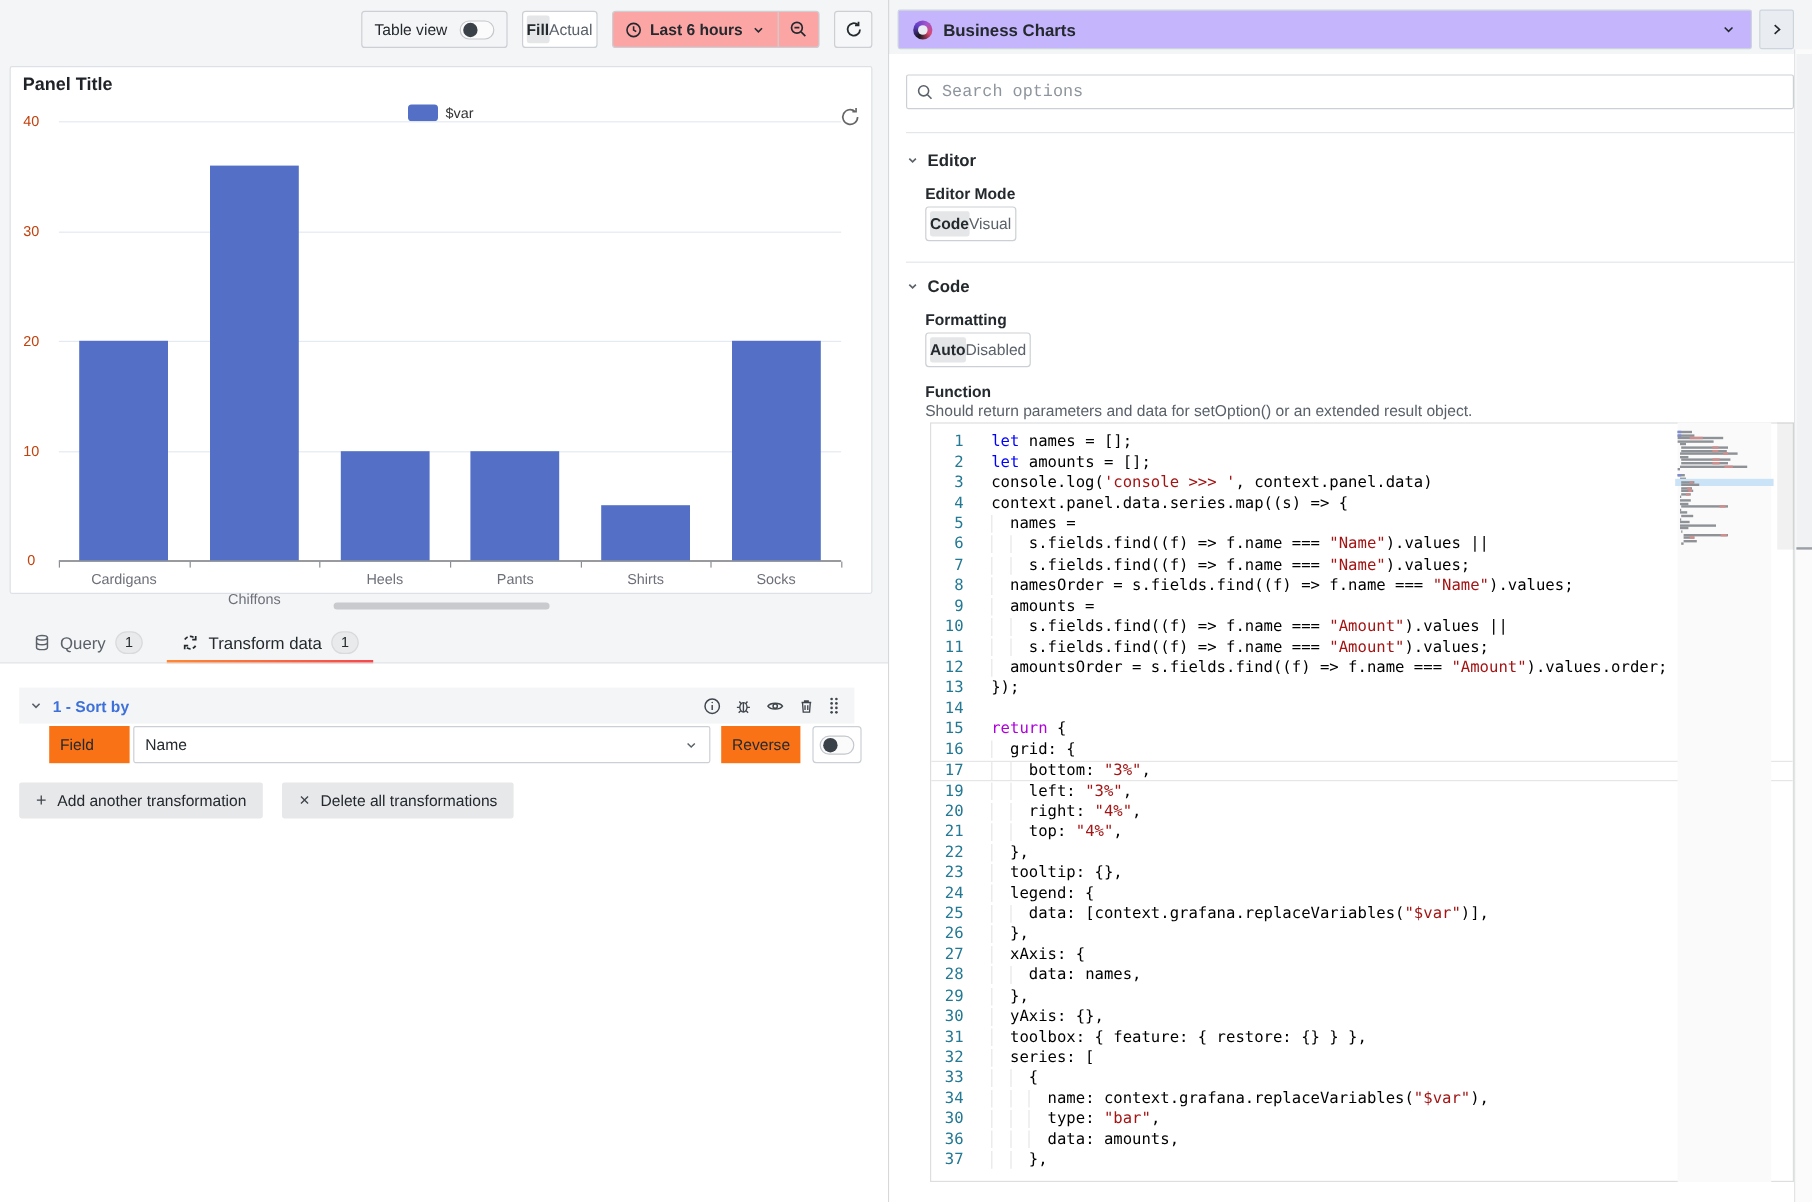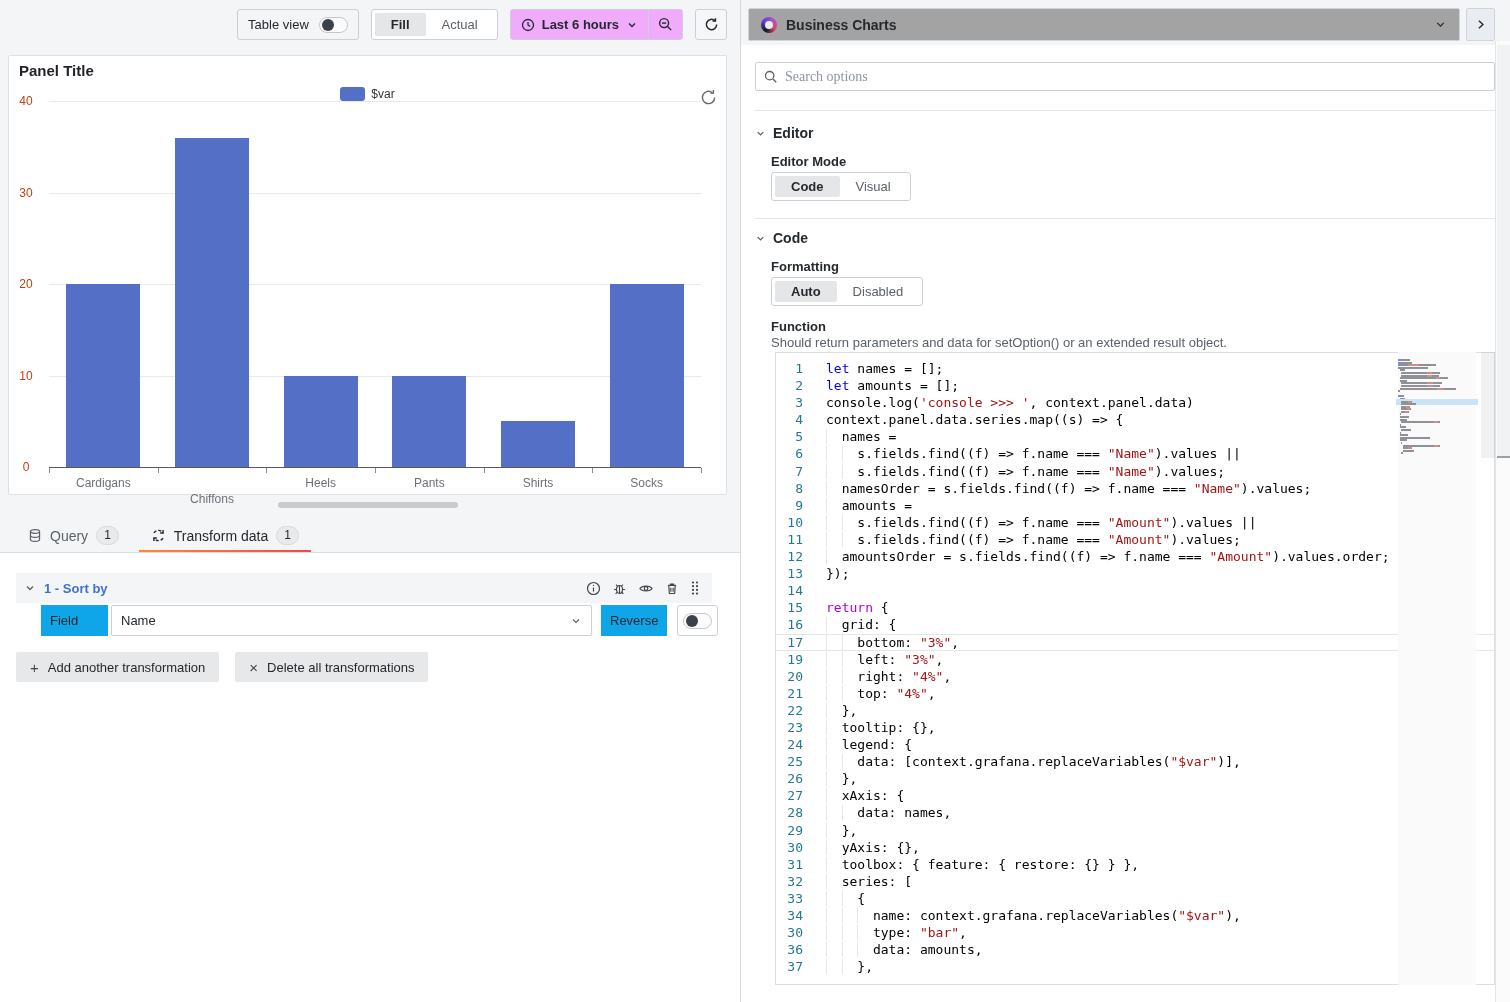--- a/index.html
+++ b/index.html
@@ -2,33 +2,33 @@
 <html><head>
 <meta charset="utf-8">
 <style>
   * { box-sizing: border-box; margin: 0; padding: 0; }
   html,body { width:1510px; height:1002px; overflow:hidden; }
   body { position:relative; background:#f4f5f6; font-family:"Liberation Sans", sans-serif; color:#24292e; font-size:13px; }
   .abs { position:absolute; }
 
   
   .seg-group { display:inline-flex; align-items:center; background:#fff; border:1px solid #ccd0d4; border-radius:3px; height:31px; padding:3px; }
-  .seg { display:flex; align-items:center; height:100%; padding:0 16px; border-radius:2px; color:#5a6169; cursor:pointer; }
+  .seg { display:flex; align-items:center; height:100%; padding:0 0; border-radius:2px; color:#5a6169; cursor:pointer; }
   .seg.sel { background:#e4e6e8; color:#24292e; font-weight:bold; }
   .gtoggle { width:29px; height:16px; border-radius:9px; background:#fbfbfc; border:1px solid #c4c8cc; position:relative; }
   .gtoggle .knob { position:absolute; left:2px; top:1px; width:12px; height:12px; border-radius:50%; background:#3b4148; }
-  .chip { display:flex; align-items:center; background:#0ea5e9; height:31px; padding:0 9px; }
+  .chip { display:flex; align-items:center; background:#f97316; height:31px; padding:0 9px; }
   .icon { display:inline-flex; align-items:center; justify-content:center; color:#565d65; }
   .icon svg { display:block; }
   .badge { display:inline-block; min-width:22px; text-align:center; padding:0 7px; height:19px; line-height:17px; background:#e9eaec; border:1px solid #d9dadd; border-radius:10px; font-size:12px; color:#24292e; }
 
   
   #toolbar { top:8px; left:0; width:740px; height:33px; display:flex; justify-content:flex-end; align-items:center; gap:12px; padding-right:13px; }
   #tv-pill { display:flex; align-items:center; gap:10px; height:31px; padding:0 10px; border:1px solid #ccd0d4; border-radius:3px; }
-  #time-group { display:flex; align-items:stretch; height:31px; border:1px solid #ccd0d4; border-radius:3px; background:#f0abfc; }
+  #time-group { display:flex; align-items:stretch; height:31px; border:1px solid #ccd0d4; border-radius:3px; background:#fca5a5; }
   #time-btn { display:flex; align-items:center; gap:7px; padding:0 10px; font-weight:bold; }
   #zoom-out-btn { display:flex; align-items:center; padding:0 9px; border-left:1px solid #ccd0d4; }
   #refresh-btn { display:flex; align-items:center; justify-content:center; width:32px; height:31px; border:1px solid #ccd0d4; border-radius:3px; background:#f6f7f8; }
 
   
   #panel { left:8px; top:55px; width:719px; height:440px; background:#fff; border:1px solid #dde1e5; border-radius:2px; }
   #panel-title { position:absolute; left:10px; top:6px; font-size:15px; font-weight:bold; color:#1f2227; }
   #chart-legend { position:absolute; left:0; right:0; top:31px; display:flex; justify-content:center; align-items:center; gap:6px; }
   #legend-swatch { width:25px; height:14px; border-radius:3px; }
   #legend-label { font-size:12px; color:#333; }
@@ -60,28 +60,28 @@
   #field-select { width:481px; height:31px; margin-left:3px; background:#fff; border:1px solid #ccd0d4; border-radius:2px; display:flex; align-items:center; padding:0 9px; }
   #reverse-chip { margin-left:9px; }
   #reverse-toggle-box { margin-left:10px; width:41px; height:31px; background:#fff; border:1px solid #ccd0d4; border-radius:3px; display:flex; align-items:center; justify-content:center; }
   #tbtns { left:16px; top:652px; display:flex; gap:16px; }
   .gbtn { display:flex; align-items:center; gap:9px; height:30px; padding:0 14px; background:#e7e8ea; border-radius:2px; color:#24292e; }
   .gbtn .glyph { font-size:15px; color:#40464d; }
 
   
   #pane-divider { left:740px; top:0; width:1px; height:1002px; background:#d5d9dc; }
   #opt-white { left:741px; top:45px; width:754px; height:957px; background:#fff; }
-  #opt-head { left:748px; top:8px; width:712px; height:33px; background:#a3a3a3; border:1px solid #ccd5dd; border-radius:2px; display:flex; align-items:center; gap:9px; padding:0 12px; }
+  #opt-head { left:748px; top:8px; width:712px; height:33px; background:#c4b5fd; border:1px solid #ccd5dd; border-radius:2px; display:flex; align-items:center; gap:9px; padding:0 12px; }
   #plugin-name { font-size:14px; font-weight:bold; }
   #opt-head .icon.right { margin-left:auto; }
   #ring-icon { width:16px; height:16px; border-radius:50%; background:conic-gradient(from 210deg,#17171c,#5f3dc4,#a254cf,#d9486e,#17171c); position:relative; }
   #ring-icon::after { content:''; position:absolute; left:4px; top:4px; width:8px; height:8px; border-radius:50%; background:#e9edf2; }
   #opt-collapse { left:1466px; top:8px; width:29px; height:33px; background:#e9edf2; border:1px solid #ccd5dd; border-radius:2px; display:flex; align-items:center; justify-content:center; }
   #search-box { left:755px; top:62px; width:740px; height:29px; background:#fff; border:1px solid #ccd0d4; border-radius:2px; display:flex; align-items:center; gap:7px; padding:0 8px; }
-  #search-box input { border:0; outline:0; flex:1; font-size:14px; font-family:Liberation Serif, serif; color:#24292e; }
+  #search-box input { border:0; outline:0; flex:1; font-size:14px; font-family:Liberation Mono, monospace; color:#24292e; }
   #search-box input::placeholder { color:#8e959c; }
   .opt-divider { left:755px; width:740px; height:1px; background:#e4e7e9; }
   .sec-head { display:flex; align-items:center; gap:7px; font-size:14px; font-weight:bold; color:#24292e; }
   .opt-label { font-size:13px; font-weight:bold; color:#24292e; }
   #func-desc { font-size:13px; color:#5a6169; }
 
   
   #editor { left:775px; top:352px; width:720px; height:633px; background:#fff; border:1px solid #dcdee0; overflow:hidden; font-family:"DejaVu Sans Mono", monospace; font-size:13px; padding-top:7px; }
   .cl { position:relative; height:17.1px; line-height:17.1px; white-space:pre; }
   .cl.active::before { content:''; position:absolute; left:0; right:0; top:0; bottom:0; border-top:1px solid #e6e6e6; border-bottom:1px solid #e6e6e6; pointer-events:none; }

